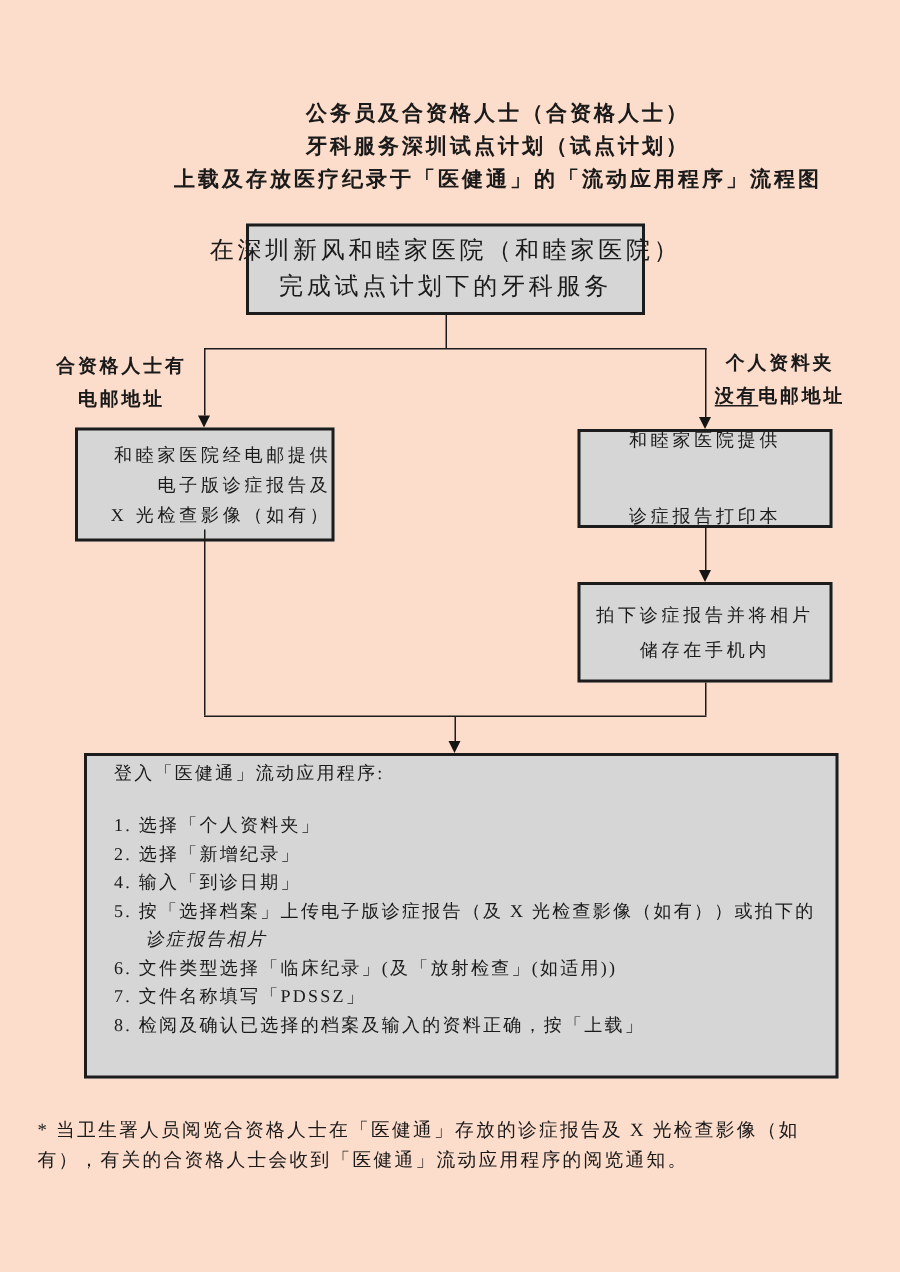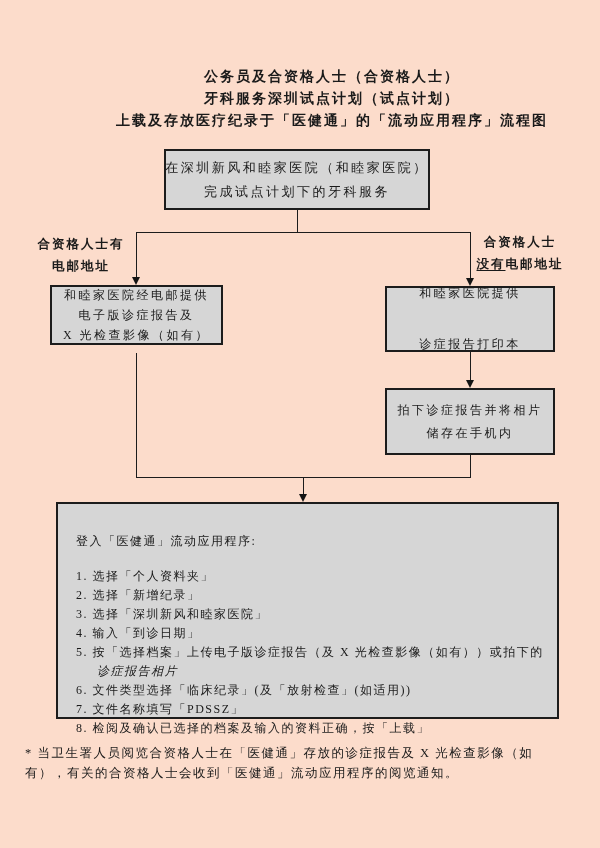--- a/index.html
+++ b/index.html
@@ -19,29 +19,29 @@
     text-align:center;font-weight:bold;font-size:14px;
     line-height:22px;letter-spacing:2px;padding-left:32px;
   }
   .fbox{
     position:absolute;box-sizing:border-box;
     background:#d6d6d6;border:2px solid #1c1c1c;
     display:flex;flex-direction:column;align-items:center;justify-content:center;
     text-align:center;font-size:12px;letter-spacing:2.5px;line-height:21px;
     white-space:nowrap;
   }
-  .box-a{left:164px;top:149px;width:266px;height:61px;font-size:13px;line-height:24px;}
-  .box-b{left:50px;top:285px;width:173px;height:60px;line-height:20px;}
+  .box-a{left:164px;top:149px;width:266px;height:61px;font-size:16px;line-height:24px;}
+  .box-b{left:50px;top:285px;width:173px;height:76px;line-height:20px;align-items:flex-end;}
   .box-c{left:385px;top:286px;width:170px;height:66px;line-height:23px;gap:28px;}
   .box-d{left:385px;top:388px;width:170px;height:67px;line-height:23px;}
   .box-e{
     position:absolute;box-sizing:border-box;
     left:56px;top:502px;width:503px;height:217px;
     background:#d6d6d6;border:2px solid #1c1c1c;
-    padding:28px 16px 0 18px;
+    padding:2px 16px 0 18px;
     font-size:12px;letter-spacing:1.5px;line-height:19px;
   }
   .box-e .hdr{margin-bottom:16px;}
   .step{white-space:nowrap;}
   .step-cont{padding-left:21px;font-style:italic;}
   .vline,.hline{position:absolute;background:#1c1c1c;}
   .vline{width:1px;}
   .hline{height:1px;}
   .arrow{
     position:absolute;width:0;height:0;
@@ -82,21 +82,21 @@
   <div class="vline" style="left:136px;top:232px;height:45px;"></div>
   <div class="vline" style="left:470px;top:232px;height:46px;"></div>
   <div class="arrow" style="left:132px;top:277px;"></div>
   <div class="arrow" style="left:466px;top:278px;"></div>
 
   <div class="branch-label lbl-left">
     <div>合资格人士有</div>
     <div>电邮地址</div>
   </div>
   <div class="branch-label lbl-right">
-    <div>合资格人士</div>
+    <div>个人资料夹</div>
     <div><span class="u">没有</span><span>电邮地址</span></div>
   </div>
 
   <div class="fbox box-b">
     <div>和睦家医院经电邮提供</div>
     <div>电子版诊症报告及</div>
     <div>X 光检查影像（如有）</div>
   </div>
 
   <div class="fbox box-c">
@@ -115,21 +115,20 @@
   <div class="vline" style="left:136px;top:353px;height:124px;"></div>
   <div class="vline" style="left:470px;top:455px;height:22px;"></div>
   <div class="hline" style="left:136px;top:477px;width:335px;"></div>
   <div class="vline" style="left:303px;top:478px;height:16px;"></div>
   <div class="arrow" style="left:299px;top:494px;"></div>
 
   <div class="box-e">
     <div class="hdr">登入「医健通」流动应用程序:</div>
     <div class="step">1. 选择「个人资料夹」</div>
     <div class="step">2. 选择「新增纪录」</div>
-    <div class="step">3. 选择「深圳新风和睦家医院」</div>
     <div class="step">4. 输入「到诊日期」</div>
     <div class="step">5. 按「选择档案」上传电子版诊症报告（及 X 光检查影像（如有））或拍下的</div>
     <div class="step step-cont">诊症报告相片</div>
     <div class="step">6. 文件类型选择「临床纪录」(及「放射检查」(如适用))</div>
     <div class="step">7. 文件名称填写「PDSSZ」</div>
     <div class="step">8. 检阅及确认已选择的档案及输入的资料正确，按「上载」</div>
   </div>
 
   <div class="footnote">
     <div>* 当卫生署人员阅览合资格人士在「医健通」存放的诊症报告及 X 光检查影像（如</div>

